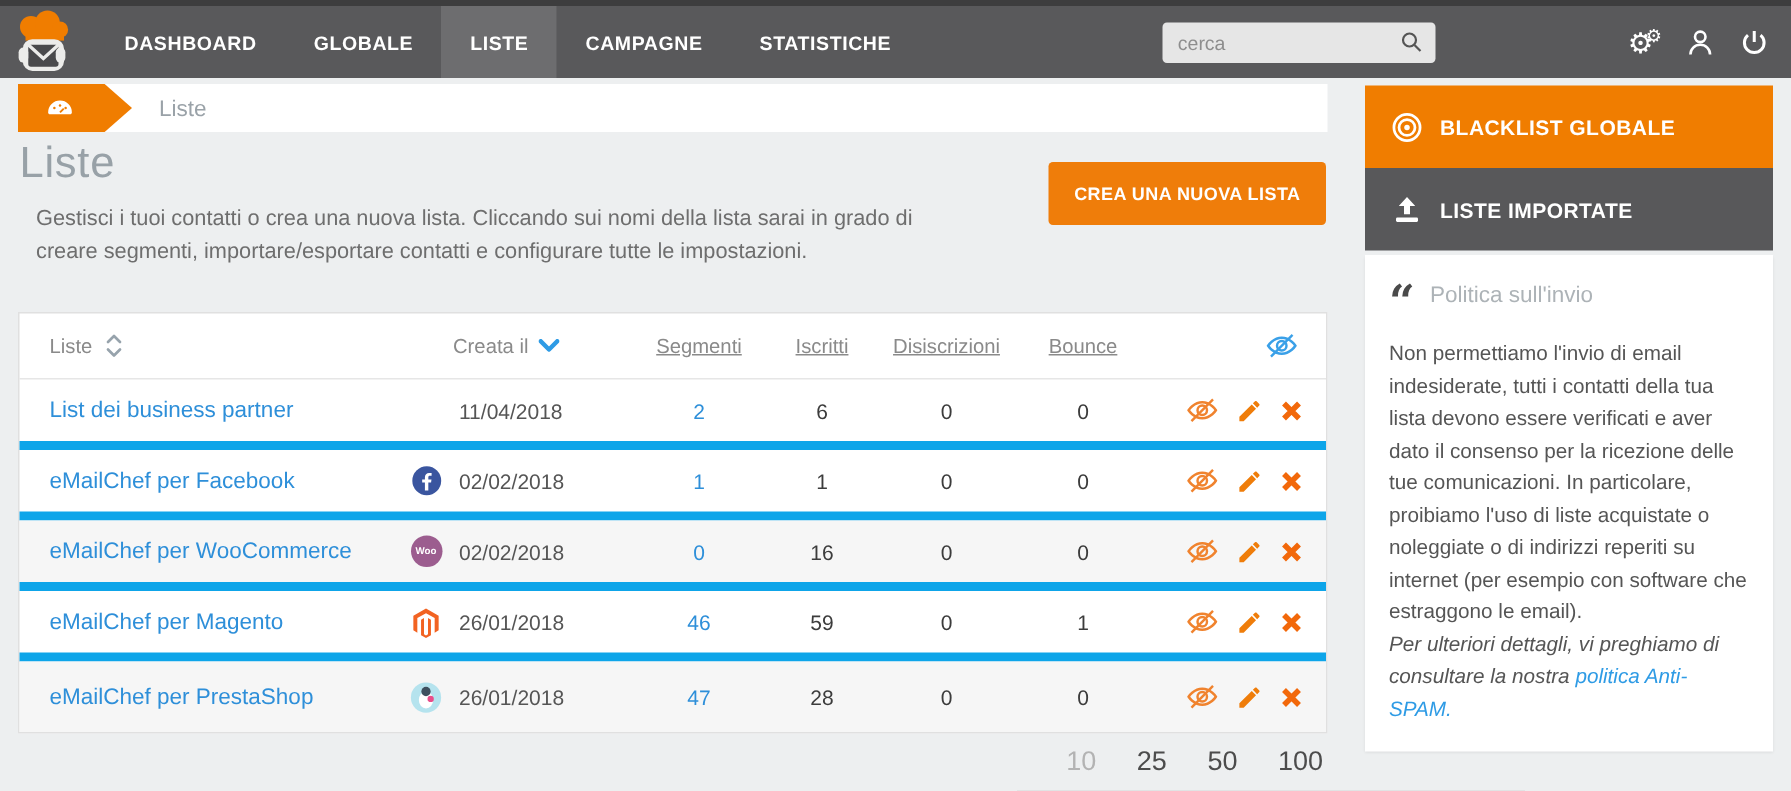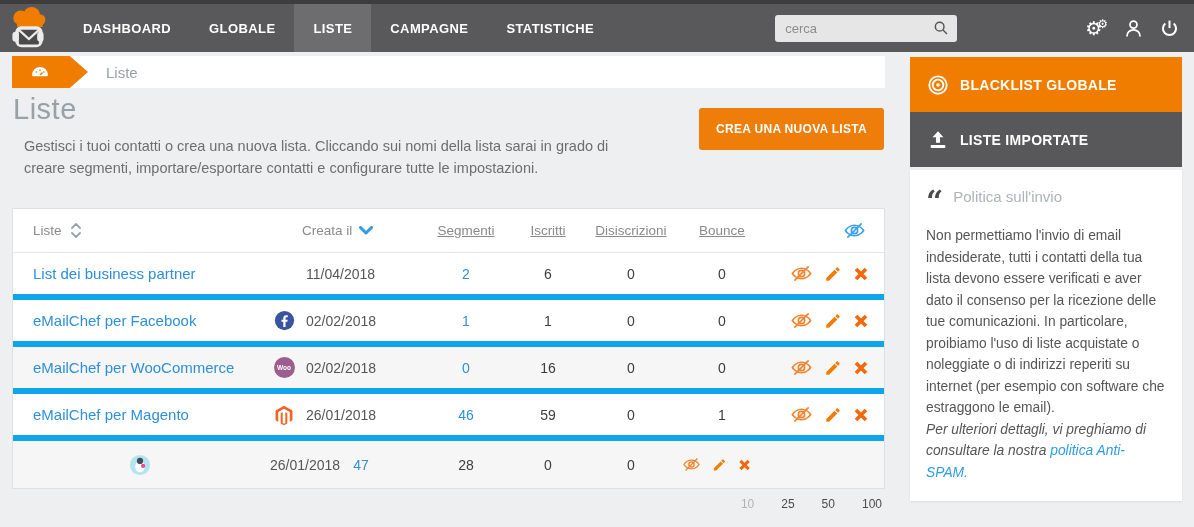--- a/index.html
+++ b/index.html
@@ -60,21 +60,21 @@
   .i-eye { width:23px; height:23px; color:#f0832e; cursor:pointer; }
   .heye .i-eye { color:#3aa0e8; cursor:pointer; }
   .i-pencil { width:18px; height:18px; cursor:pointer; }
   .i-x { width:16px; height:16px; cursor:pointer; }
   .badge { width:21px; height:21px; border-radius:50%; display:flex; align-items:center; justify-content:center; }
   .badge.woo { background:#9c5d8f; color:#fff; font-size:6.5px; font-weight:bold; }
   .badge svg { width:21px; height:21px; }
   .psvg { width:22px; height:22px; }
 
   
-  .pagesizes { position:absolute; top:497px; right:312px; display:flex; gap:27px; font-size:12px; color:#4c4c4c; }
+  .pagesizes { position:absolute; top:497px; right:312px; display:flex; gap:27px; font-size:18px; color:#4c4c4c; }
   .pagesizes span { cursor:pointer; }
   .pagesizes span.muted { color:#b3b3b3; cursor:default; }
 
   
   .sidebar { position:absolute; left:910px; top:57px; width:272px; }
   .side-btn { height:55px; display:flex; align-items:center; padding-left:17px; color:#fff; font-size:14px; font-weight:bold; letter-spacing:.3px; cursor:pointer; }
   .side-btn svg { width:22px; height:22px; margin-right:11px; }
   .side-btn.blacklist { background:#f07d00; }
   .side-btn.imported { background:#58585a; }
   .policy-card { background:#fff; margin-top:3px; padding:15px 16px 18px 16px; box-shadow:0 1px 2px rgba(0,0,0,.08); }
@@ -290,20 +290,21 @@
         <svg class="i-pencil" viewBox="0 0 24 24" fill="#ef7d0a">
             <path d="M3 17.2V21h3.8L17.8 10 14 6.2 3 17.2zM20.7 7.1c.4-.4.4-1 0-1.4l-2.4-2.4c-.4-.4-1-.4-1.4 0L15 5.2 18.8 9l1.9-1.9z"></path>
           </svg>
         <svg class="i-x" viewBox="0 0 24 24" fill="none" stroke="#f2680a" stroke-width="5.5">
             <path d="M4.5 4.5l15 15M19.5 4.5l-15 15"></path>
           </svg>
       </div>
     </div>
 
     <div class="trow alt">
+      <div class="c name"><a>eMailChef per PrestaShop</a></div>
       <div class="c cicon">
         <svg class="psvg" viewBox="0 0 24 24">
           <circle cx="12" cy="12" r="11" fill="#b5e3ee"></circle>
           <ellipse cx="12" cy="13.8" rx="5.2" ry="6.2" fill="#fff"></ellipse>
           <circle cx="12" cy="7.6" r="3.4" fill="#3e4f5e"></circle>
           <circle cx="15.4" cy="13" r="2.3" fill="#e84d8a"></circle>
         </svg>
       </div>
       <div class="c cdate">26/01/2018</div>
       <div class="c num"><a>47</a></div>

